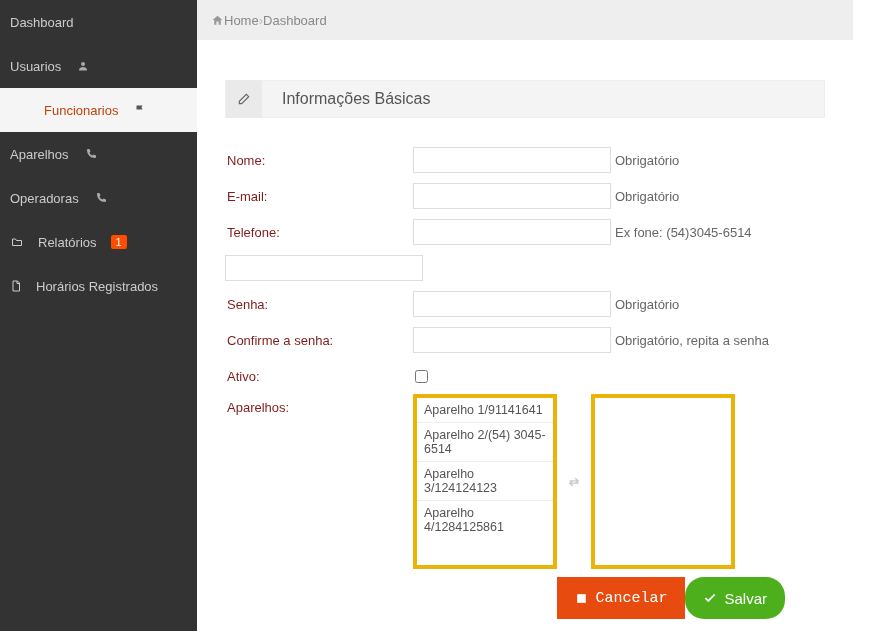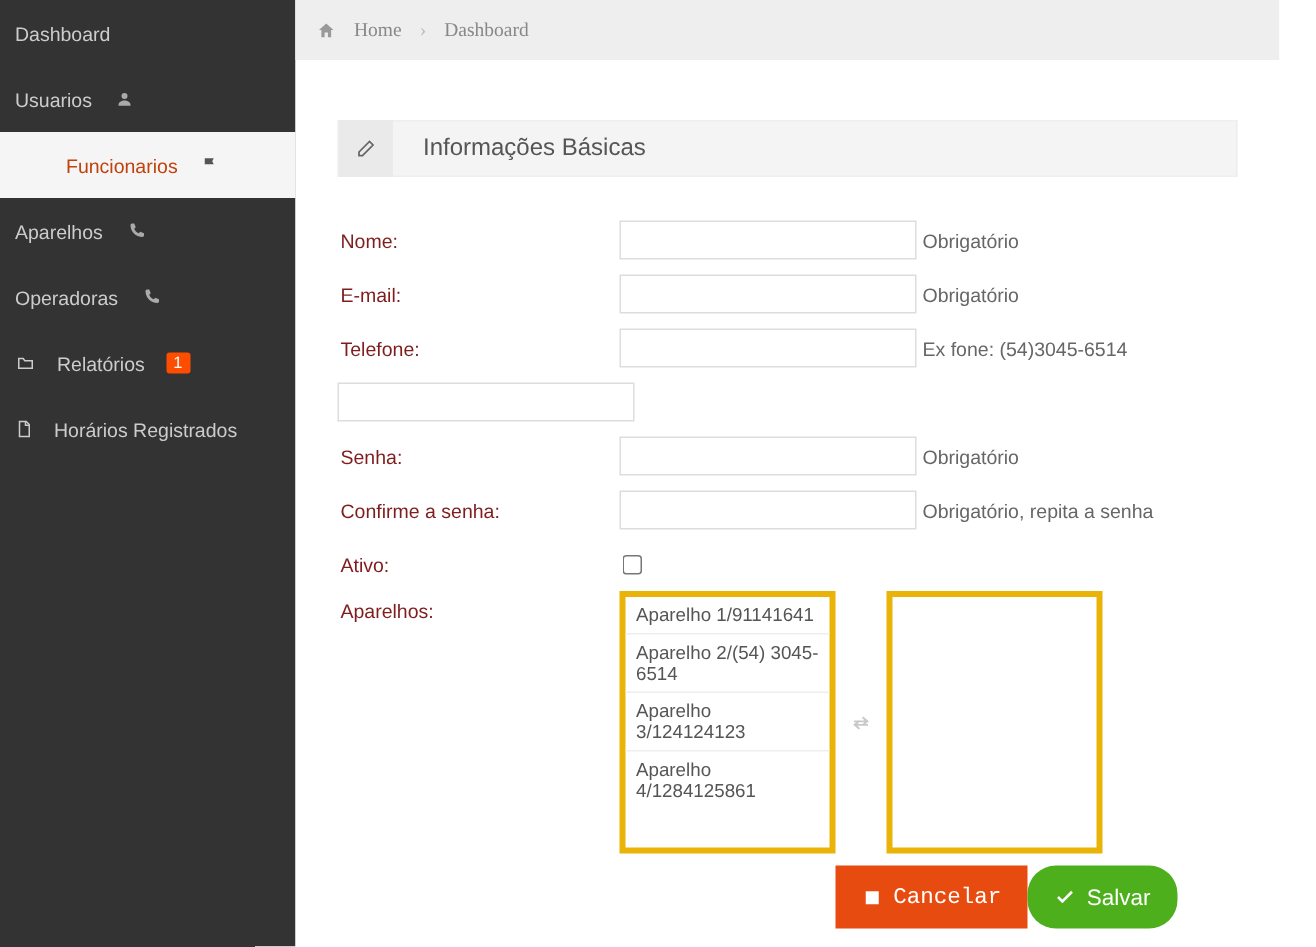--- a/index.html
+++ b/index.html
@@ -4,21 +4,21 @@
 <style>
   * { box-sizing: border-box; margin: 0; padding: 0; }
   body { font-family: Arial, Helvetica, sans-serif; font-size: 13px; color: #555; background: #fff; }
   .app { display: flex; width: 853px; height: 631px; overflow: hidden; }
   .sidebar { width: 197px; background: #333; color: #ccc; flex-shrink: 0; }
   .sidebar-item { display:flex; align-items:center; gap:14px; padding: 0 10px; height: 44px; font-size: 13px; cursor:pointer; }
   .sidebar-item.active { background: #f5f5f5; color: #c2410c; padding-left: 44px; }
   .sidebar-item .icon { width:16px; display:inline-flex; justify-content:center; }
   .badge-red { background:#ff4d00; color:#fff; font-size:11px; padding:1px 5px; border-radius:2px; }
   .main { flex: 1; display:flex; flex-direction:column; background:#fff; }
-  .topbar { height: 40px; background:#eee; display:flex; align-items:center; gap:12px; padding:0 14px; color:#888; font-size:13px;font-family:Liberation Serif, serif; }
+  .topbar { height: 40px; background:#eee; display:flex; align-items:center; gap:0; padding:0 14px; color:#888; font-size:13px; }
   .breadcrumb-sep { color:#bbb; }
   .content { padding: 40px 28px 4px 28px; }
   .section-header { display:flex; align-items:center; gap:20px; background:#f4f4f4; height:38px; border:1px solid #eee; margin-bottom:24px; }
   .section-header .icon-box { width:36px; height:38px; background:#eaeaea; display:flex; align-items:center; justify-content:center; color:#666; }
   .section-header .title { font-size:16px; color:#555; }
   .form-row { display:flex; align-items:center; min-height:36px; margin-bottom:0px; }
   .form-label { width:188px; color:#7f1d1d; font-size:13px; padding-left:2px; }
   .form-input { width:198px; height:26px; border:1px solid #ddd; padding:2px 6px; font-size:13px; color:#555; }
   .form-hint { margin-left:4px; color:#666; font-size:13px; }
   .checkbox { width:13px; height:13px; margin-left:2px; }

